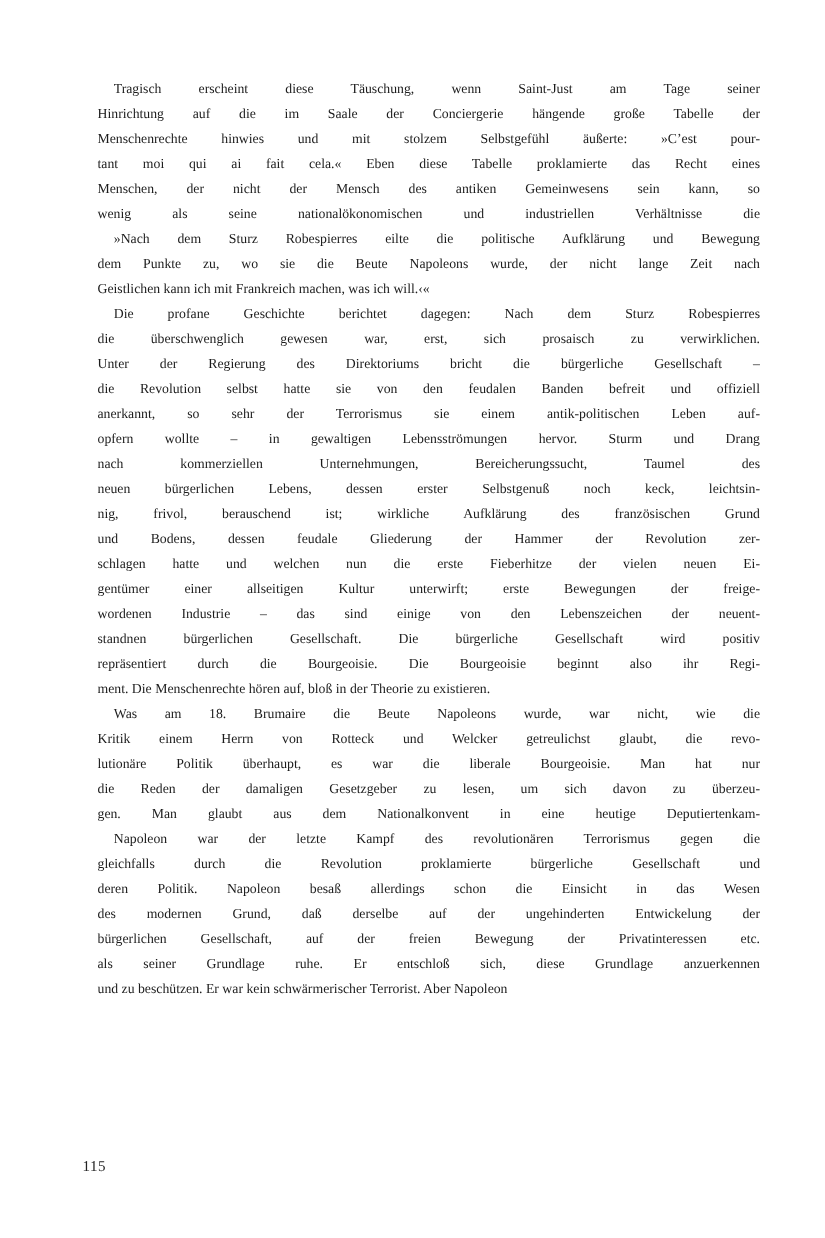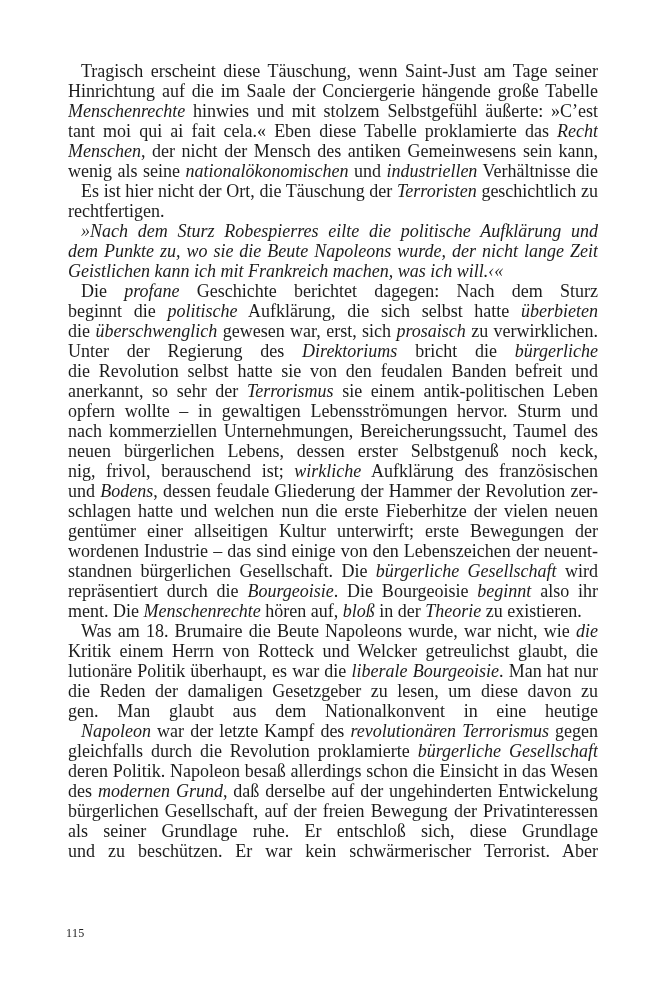--- a/index.html
+++ b/index.html
@@ -11,45 +11,45 @@
     position: relative;
     width: 660px;
     height: 990px;
     background: #ffffff;
     font-family: "Liberation Serif", serif;
     color: #1c1c1c;
     overflow: hidden;
   }
   .text-block {
     position: absolute;
-    left: 68px;
+    left: 78px;
     top: 61px;
     width: 530px;
-    font-size: 18px;
+    font-size: 11px;
     line-height: 20px;
     -webkit-font-smoothing: antialiased;
   }
   .para {
     margin: 0;
     padding: 0;
   }
   .line {
     text-align: justify;
     text-align-last: justify;
     height: 20px;
     overflow: hidden;
   }
   .line.lastline {
     text-align-last: left;
   }
   .line.firstline {
     text-indent: 13px;
   }
   .run { font-style: normal; }
-  .run.it { font-style: italic; }
+  .run.it { }
   .page-number {
     position: absolute;
     left: 66px;
     top: 926px;
     width: 530px;
     font-size: 12px;
     line-height: 14px;
     color: #222222;
     letter-spacing: 0.4px;
   }
@@ -61,52 +61,47 @@
   <div class="text-block">
       <div class="para">
         <div class="line firstline"><span class="run">Tragisch erscheint diese Täuschung, wenn Saint-Just am Tage seiner</span></div>
         <div class="line"><span class="run">Hinrichtung auf die im Saale der Conciergerie hängende große Tabelle der</span></div>
         <div class="line"><span class="run it">Menschenrechte</span><span class="run"> hinwies und mit stolzem Selbstgefühl äußerte: »C’est pour-</span></div>
         <div class="line"><span class="run">tant moi qui ai fait cela.« Eben diese Tabelle proklamierte das </span><span class="run it">Recht</span><span class="run"> eines</span></div>
         <div class="line"><span class="run it">Menschen</span><span class="run">, der nicht der Mensch des antiken Gemeinwesens sein kann, so</span></div>
         <div class="line"><span class="run">wenig als seine </span><span class="run it">nationalökonomischen</span><span class="run"> und </span><span class="run it">industriellen</span><span class="run"> Verhältnisse die</span></div>
       </div>
       <div class="para">
-        <div class="line firstline"><span class="run">Es ist hier nicht der Ort, die Täuschung der </span><span class="run it">Terroristen</span><span class="run"> geschichtlich zu</span></div>
-        <div class="line lastline"><span class="run">rechtfertigen.</span></div>
-      </div>
-      <div class="para">
         <div class="line firstline"><span class="run it">»Nach dem Sturz Robespierres eilte die politische Aufklärung und Bewegung</span></div>
         <div class="line"><span class="run it">dem Punkte zu, wo sie die Beute Napoleons wurde, der nicht lange Zeit nach</span></div>
         <div class="line lastline"><span class="run it">Geistlichen kann ich mit Frankreich machen, was ich will.‹«</span></div>
       </div>
       <div class="para">
         <div class="line firstline"><span class="run">Die </span><span class="run it">profane</span><span class="run"> Geschichte berichtet dagegen: Nach dem Sturz Robespierres</span></div>
-        <div class="line"><span class="run">beginnt die </span><span class="run it">politische</span><span class="run"> Aufklärung, die sich selbst hatte </span><span class="run it">überbieten</span><span class="run"> wollen,</span></div>
         <div class="line"><span class="run">die </span><span class="run it">überschwenglich</span><span class="run"> gewesen war, erst, sich </span><span class="run it">prosaisch</span><span class="run"> zu verwirklichen.</span></div>
         <div class="line"><span class="run">Unter der Regierung des </span><span class="run it">Direktoriums</span><span class="run"> bricht die </span><span class="run it">bürgerliche Gesellschaft</span><span class="run"> –</span></div>
         <div class="line"><span class="run">die Revolution selbst hatte sie von den feudalen Banden befreit und offiziell</span></div>
         <div class="line"><span class="run">anerkannt, so sehr der </span><span class="run it">Terrorismus</span><span class="run"> sie einem antik-politischen Leben auf-</span></div>
         <div class="line"><span class="run">opfern wollte – in gewaltigen Lebensströmungen hervor. Sturm und Drang</span></div>
         <div class="line"><span class="run">nach kommerziellen Unternehmungen, Bereicherungssucht, Taumel des</span></div>
         <div class="line"><span class="run">neuen bürgerlichen Lebens, dessen erster Selbstgenuß noch keck, leichtsin-</span></div>
         <div class="line"><span class="run">nig, frivol, berauschend ist; </span><span class="run it">wirkliche</span><span class="run"> Aufklärung des französischen </span><span class="run it">Grund</span></div>
         <div class="line"><span class="run">und </span><span class="run it">Bodens</span><span class="run">, dessen feudale Gliederung der Hammer der Revolution zer-</span></div>
         <div class="line"><span class="run">schlagen hatte und welchen nun die erste Fieberhitze der vielen neuen Ei-</span></div>
         <div class="line"><span class="run">gentümer einer allseitigen Kultur unterwirft; erste Bewegungen der freige-</span></div>
         <div class="line"><span class="run">wordenen Industrie – das sind einige von den Lebenszeichen der neuent-</span></div>
         <div class="line"><span class="run">standnen bürgerlichen Gesellschaft. Die </span><span class="run it">bürgerliche Gesellschaft</span><span class="run"> wird </span><span class="run it">positiv</span></div>
         <div class="line"><span class="run">repräsentiert durch die </span><span class="run it">Bourgeoisie</span><span class="run">. Die Bourgeoisie </span><span class="run it">beginnt</span><span class="run"> also ihr Regi-</span></div>
         <div class="line lastline"><span class="run">ment. Die </span><span class="run it">Menschenrechte</span><span class="run"> hören auf, </span><span class="run it">bloß</span><span class="run"> in der </span><span class="run it">Theorie</span><span class="run"> zu existieren.</span></div>
       </div>
       <div class="para">
         <div class="line firstline"><span class="run">Was am 18. Brumaire die Beute Napoleons wurde, war nicht, wie </span><span class="run it">die</span></div>
         <div class="line"><span class="run">Kritik einem Herrn von Rotteck und Welcker getreulichst glaubt, die revo-</span></div>
         <div class="line"><span class="run">lutionäre Politik überhaupt, es war die </span><span class="run it">liberale Bourgeoisie</span><span class="run">. Man hat nur</span></div>
-        <div class="line"><span class="run">die Reden der damaligen Gesetzgeber zu lesen, um diese davon zu überzeu-</span></div>
+        <div class="line"><span class="run">die Reden der damaligen Gesetzgeber zu lesen, um sich davon zu überzeu-</span></div>
         <div class="line"><span class="run">gen. Man glaubt aus dem Nationalkonvent in eine heutige Deputiertenkam-</span></div>
       </div>
       <div class="para">
         <div class="line firstline"><span class="run it">Napoleon</span><span class="run"> war der letzte Kampf des </span><span class="run it">revolutionären Terrorismus</span><span class="run"> gegen die</span></div>
         <div class="line"><span class="run">gleichfalls durch die Revolution proklamierte </span><span class="run it">bürgerliche Gesellschaft</span><span class="run"> und</span></div>
         <div class="line"><span class="run">deren Politik. Napoleon besaß allerdings schon die Einsicht in das Wesen</span></div>
         <div class="line"><span class="run">des </span><span class="run it">modernen Grund</span><span class="run">, daß derselbe auf der ungehinderten Entwickelung der</span></div>
         <div class="line"><span class="run">bürgerlichen Gesellschaft, auf der freien Bewegung der Privatinteressen etc.</span></div>
         <div class="line"><span class="run">als seiner Grundlage ruhe. Er entschloß sich, diese Grundlage anzuerkennen</span></div>
         <div class="line lastline"><span class="run">und zu beschützen. Er war kein schwärmerischer Terrorist. Aber Napoleon</span></div>

